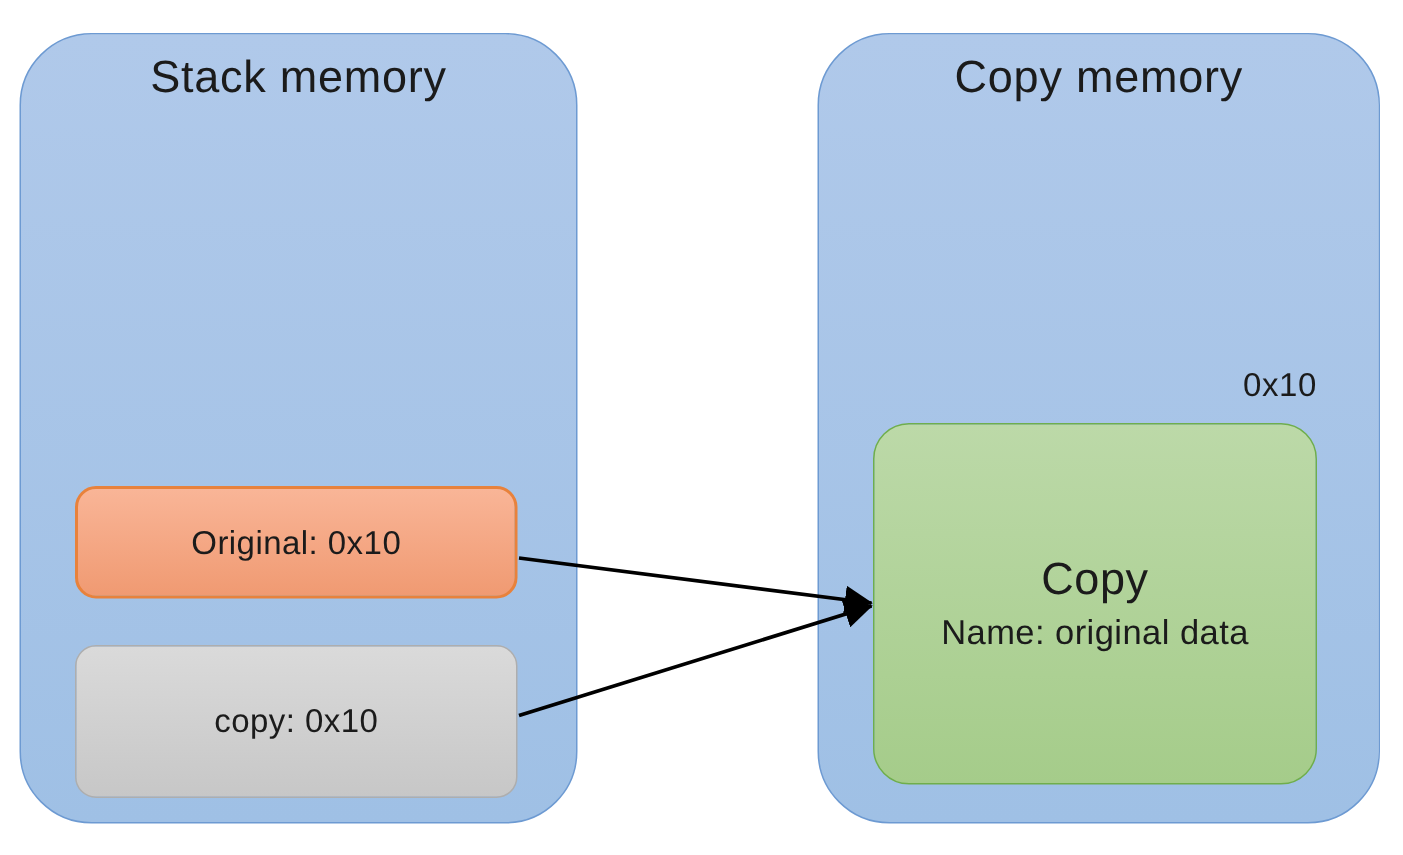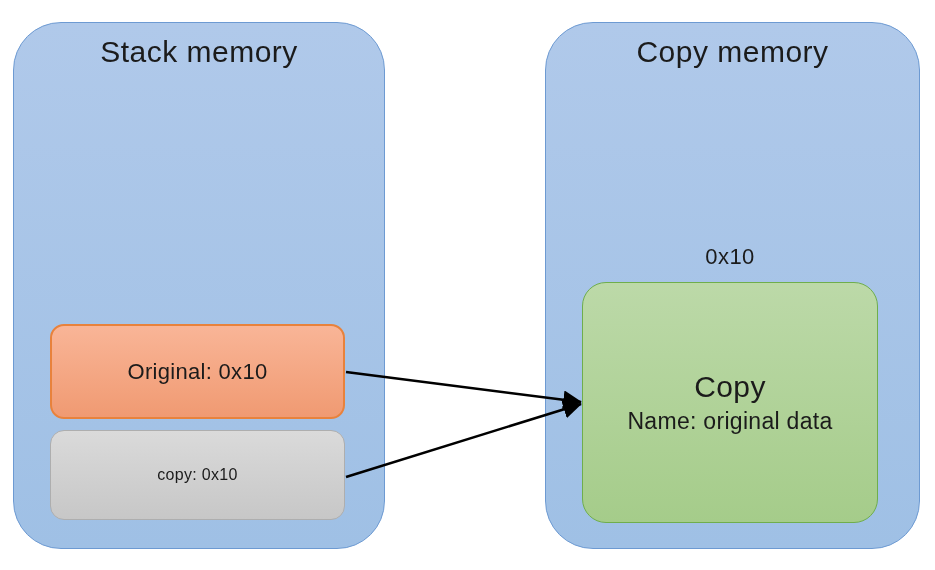--- a/index.html
+++ b/index.html
@@ -38,33 +38,33 @@
   .node {
     position: absolute;
     box-sizing: border-box;
     display: flex;
     flex-direction: column;
     align-items: center;
     justify-content: center;
     text-align: center;
   }
   .node-original {
-    left: 50px; top: 324px; width: 295px; height: 95px;
+    left: 50px; top: 324px; width: 295px; height: 75px;
     border-radius: 14px;
     background: linear-gradient(180deg, var(--orange-top) 0%, var(--orange-bottom) 100%);
     border: 2px solid var(--orange-border);
     font-size: 22px;
     letter-spacing: 0.3px;
   }
   .node-copyvar {
-    left: 50px; top: 430px; width: 295px; height: 90px;
+    left: 50px; top: 430px; width: 295px; height: 102px;
     border-radius: 14px;
     background: linear-gradient(180deg, var(--gray-top) 0%, var(--gray-bottom) 100%);
     border: 1.5px solid var(--gray-border);
-    font-size: 16px;
+    font-size: 22px;
     letter-spacing: 0.3px;
   }
   .node-heapobj {
     left: 582px; top: 282px; width: 296px; height: 241px;
     border-radius: 24px;
     background: linear-gradient(180deg, var(--green-top) 0%, var(--green-bottom) 100%);
     border: 1.5px solid var(--green-border);
   }
   .heapobj-title {
     font-size: 30px;
@@ -74,21 +74,21 @@
   .heapobj-subtitle {
     font-size: 23px;
     letter-spacing: 0.3px;
     line-height: 1.3;
     margin-top: 2px;
     text-align: right;
   }
   .heap-address {
     position: absolute;
     left: 582px; top: 244px; width: 296px;
-    text-align: center;
+    text-align: right;
     font-size: 22px;
     letter-spacing: 0.4px;
   }
   .arrow-layer {
     position: absolute;
     left: 0; top: 0;
     width: 935px; height: 570px;
     pointer-events: none;
   }
   .arrow-line {

